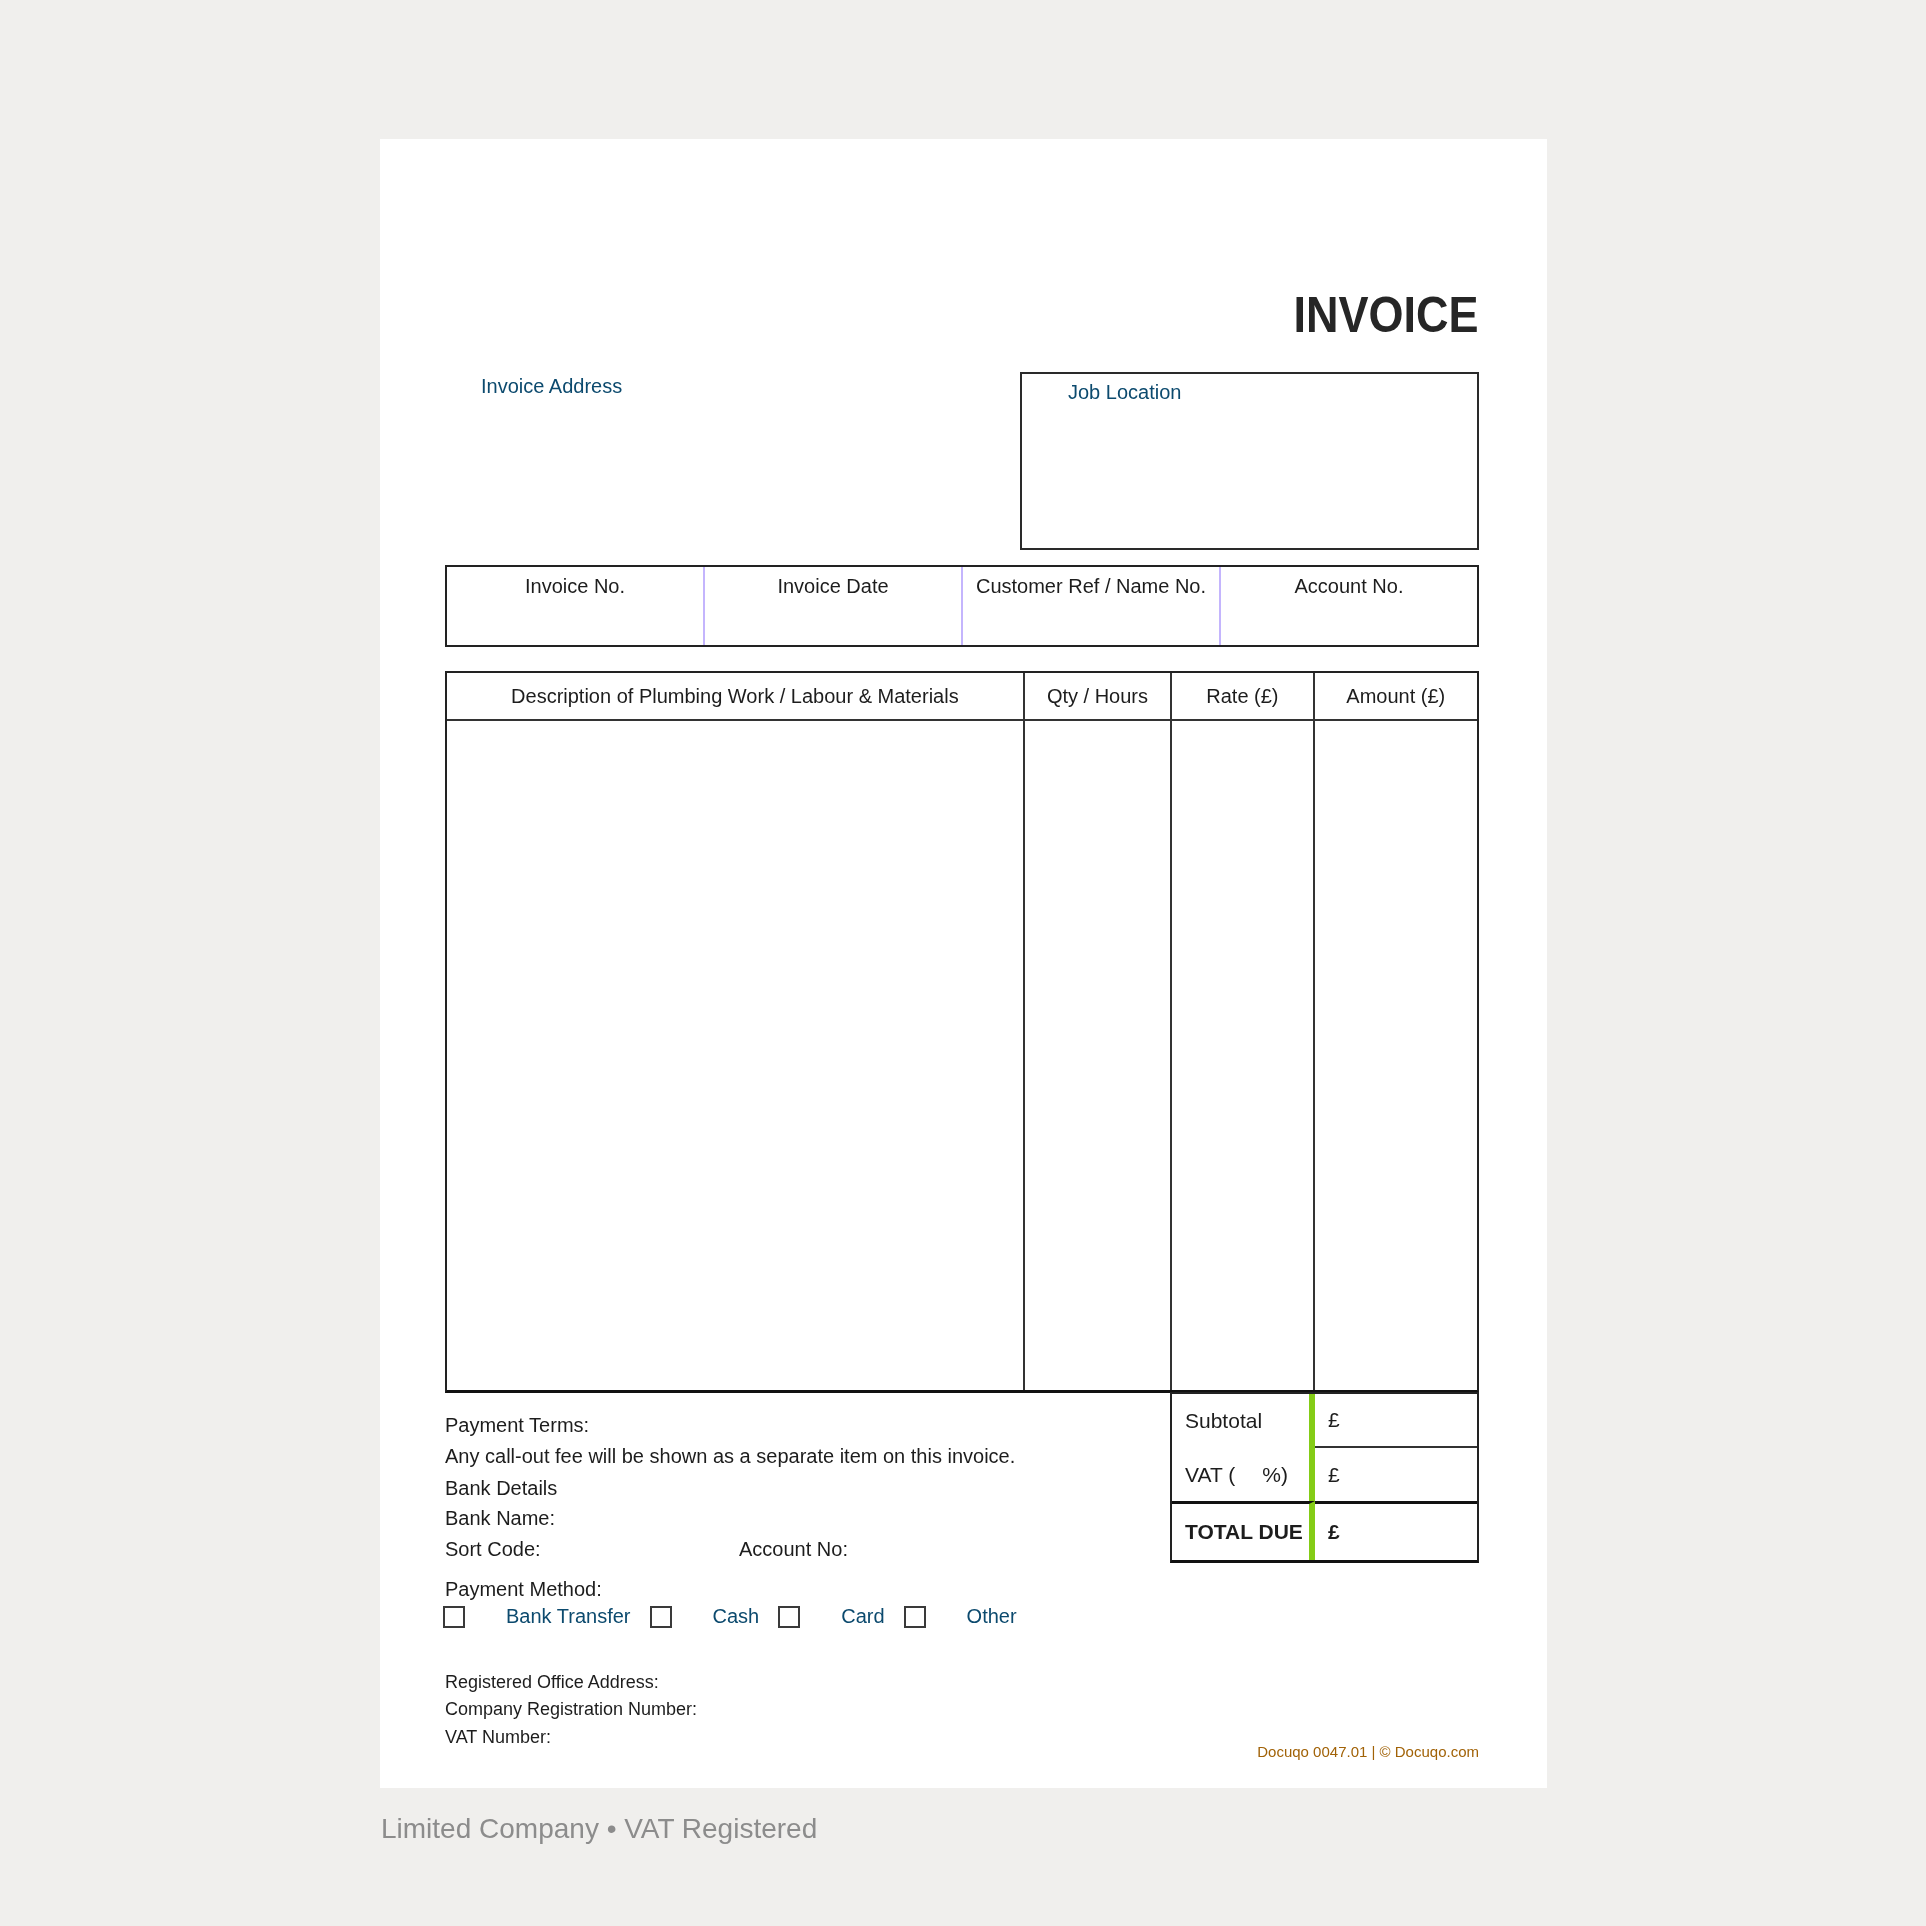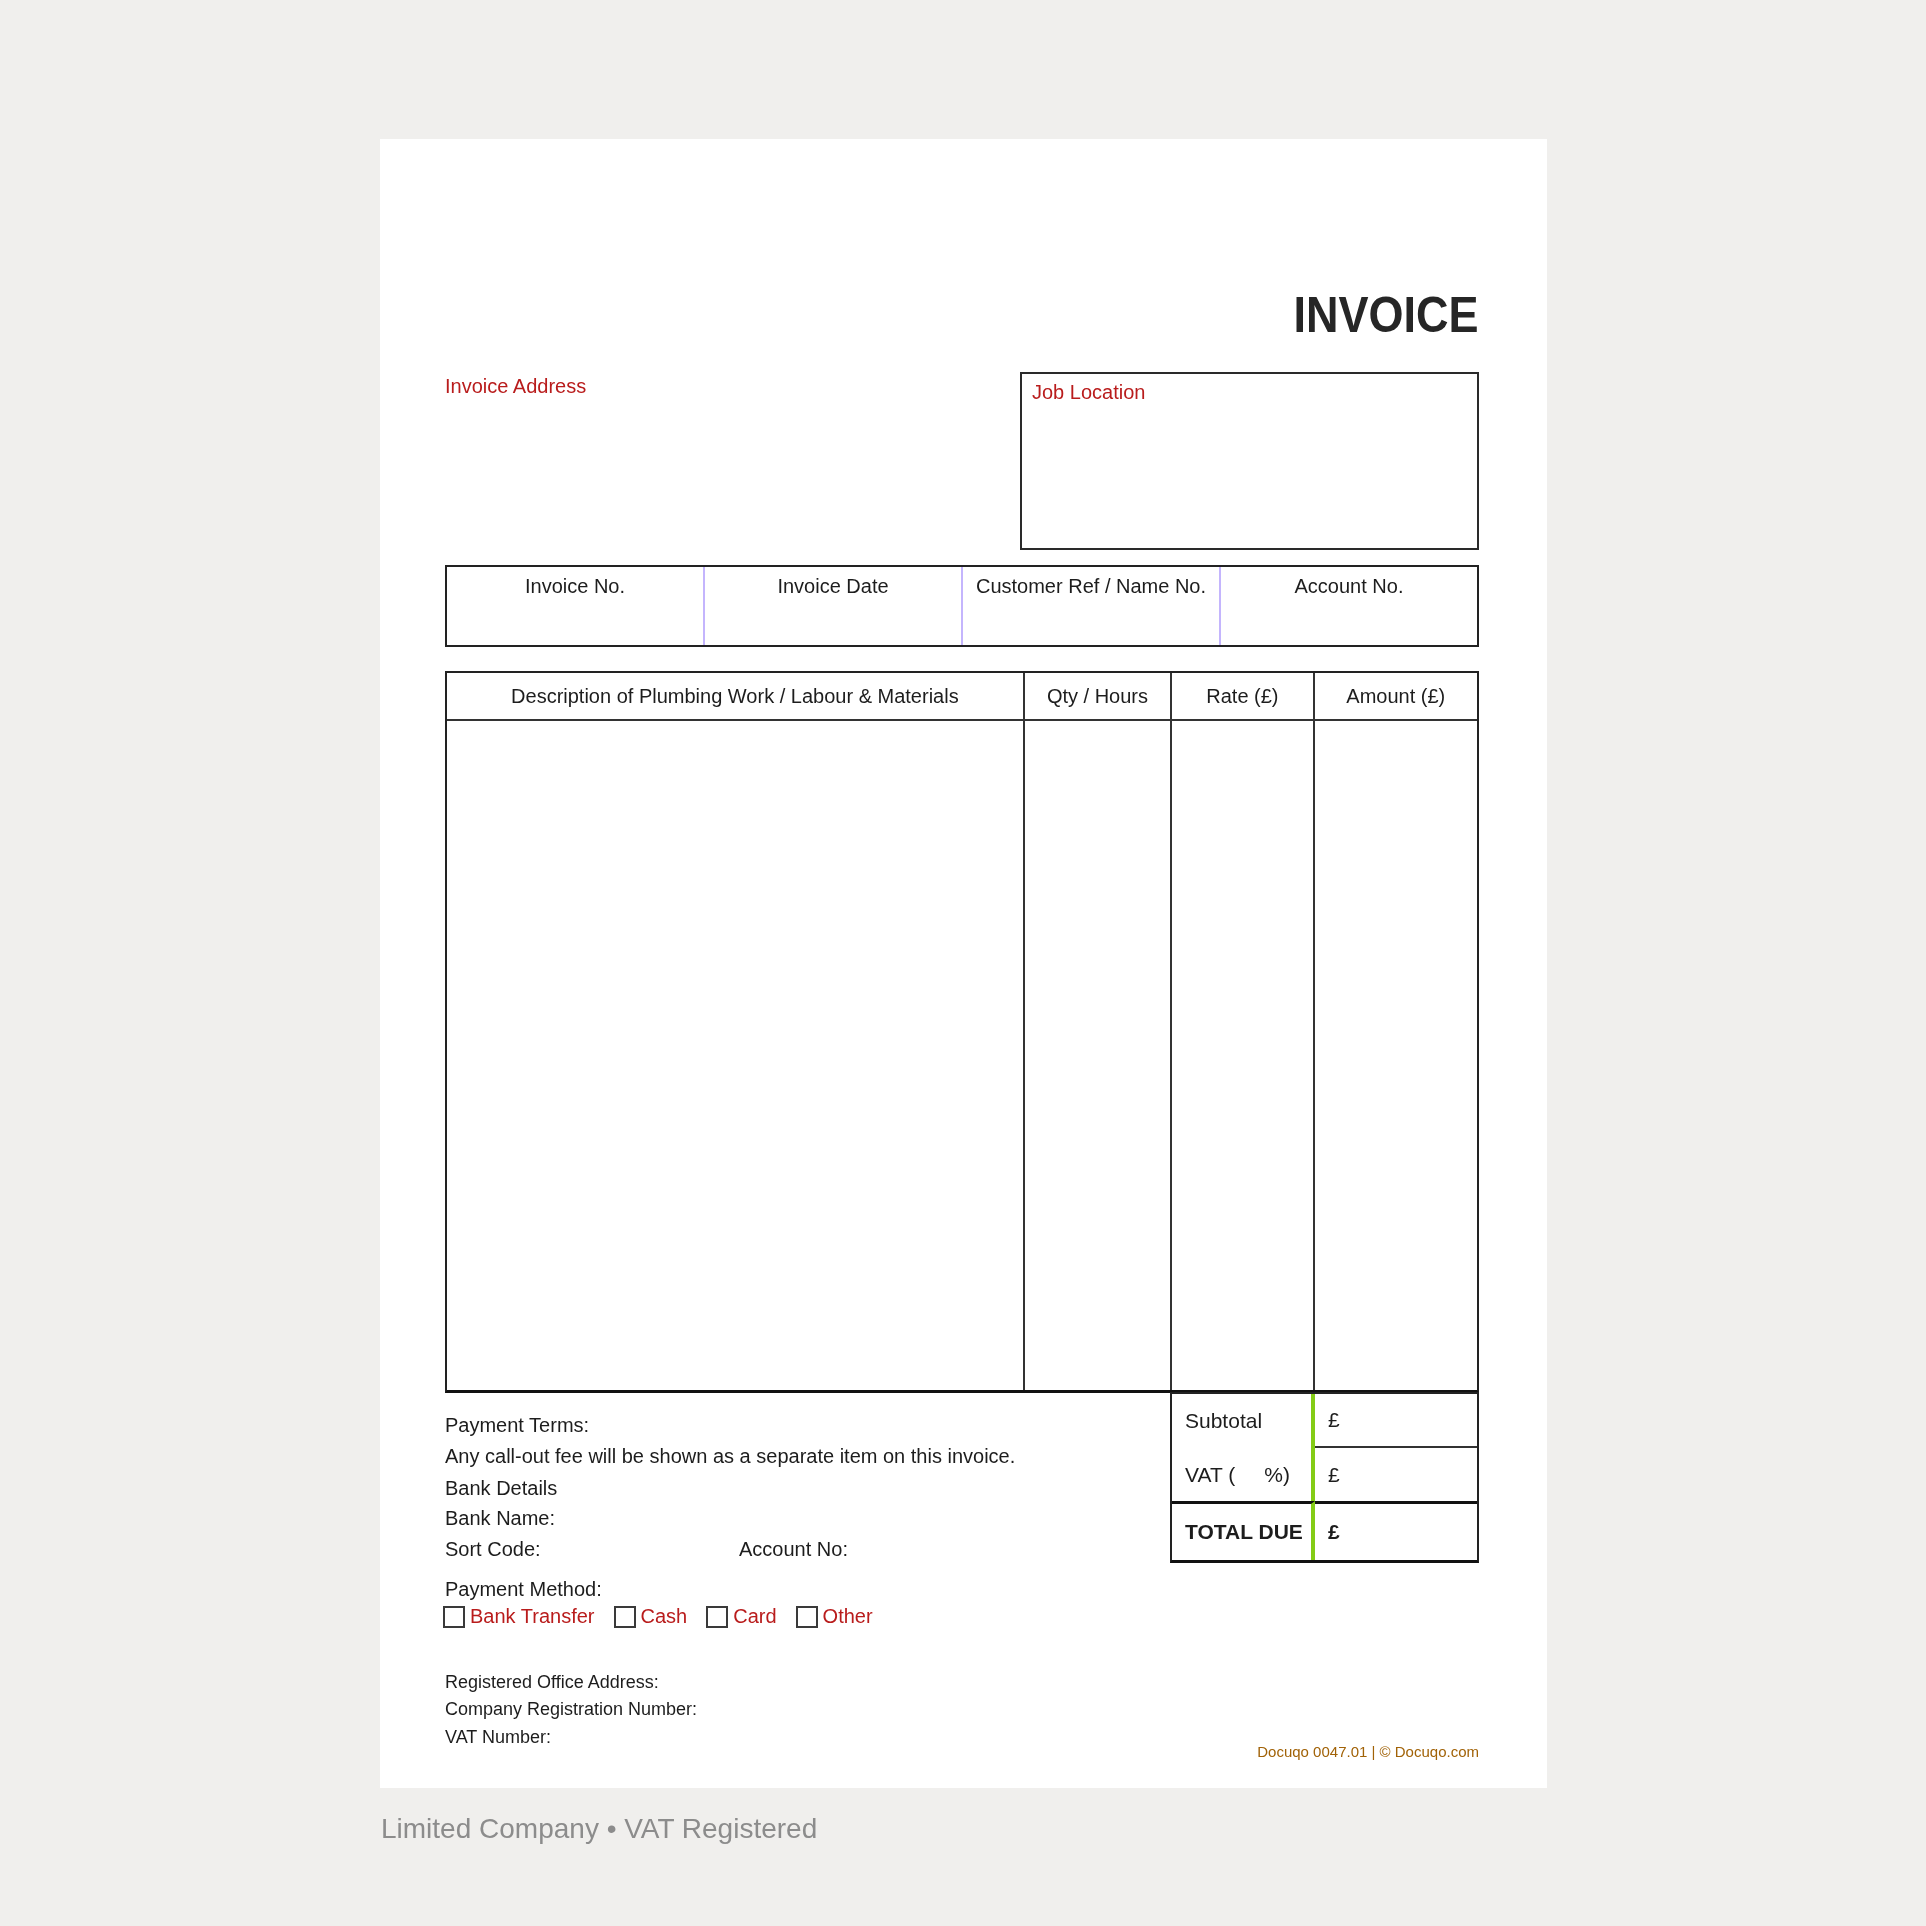--- a/index.html
+++ b/index.html
@@ -28,21 +28,21 @@
     top: 147px; right: 68px;
     font-size: 50px;
     font-weight: 700;
     letter-spacing: 0px;
     color: #262626;
     transform: scaleX(0.9);
     transform-origin: right center;
     white-space: nowrap;
   }
 
-  .label { font-size: 20px; color: #b91c1c; white-space: nowrap; }
+  .label { font-size: 20px; color: #0c4a6e; white-space: nowrap; margin-left: 36px; }
 
   
   .job-box {
     position: absolute;
     left: 640px; top: 233px;
     width: 459px; height: 178px;
     border: 2px solid #2a2a2a;
     box-sizing: border-box;
     padding: 7px 10px;
   }
@@ -95,21 +95,21 @@
     left: 790px; top: 1253px;
     width: 309px;
     border: 2px solid #222;
     border-bottom: 3px solid #111;
     box-sizing: border-box;
     display: grid;
     grid-template-columns: 143px 1fr;
     grid-template-rows: 54px 53px 59px;
   }
   .t-cell { box-sizing: border-box; display: flex; align-items: center; font-size: 21px; }
-  .t-label { border-right: 4px solid #84cc16; padding-left: 13px; }
+  .t-label { border-right: 6px solid #84cc16; padding-left: 13px; }
   .t-money { padding-left: 13px; }
   .t-sub-money { border-bottom: 2px solid #333; }
   .t-vat-label { justify-content: space-between; padding-right: 21px; }
   .t-total-label, .t-total-money {
     border-top: 3px solid #111;
     font-weight: 700;
     font-size: 21px;
   }
 
   

